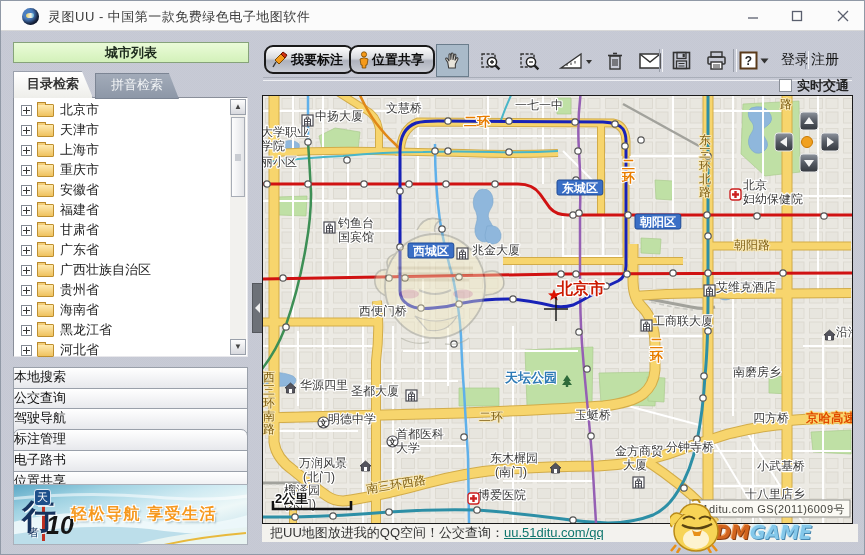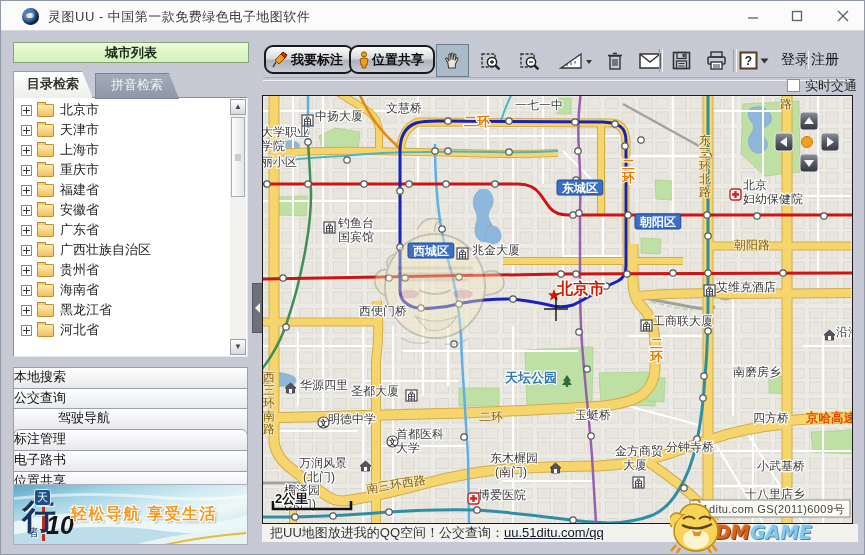--- a/index.html
+++ b/index.html
@@ -70,27 +70,27 @@
       border-right-color:#f0f0f0;border-left-width:0;}
   
   .toolbar{position:absolute;left:263px;top:44px;right:12px;height:33px;}
   .tool-big{position:absolute;top:1px;height:29px;border:2px solid #1a1a1a;border-radius:9px;
       background:linear-gradient(#fdfdfd 0%,#d8dade 45%,#aeb2bd 55%,#c9ccd4 100%);
       font-size:13px;font-weight:bold;color:#0c0c0c;display:flex;align-items:center;padding:0 9px 0 5px;box-sizing:border-box;}
   .tool-sq{position:absolute;top:0;width:33px;height:33px;display:flex;align-items:center;justify-content:center;}
   .tool-sq.pressed{background:#a9bac9;border:1px solid #6b7d8c;box-sizing:border-box;}
   .tsep{position:absolute;top:5px;width:2px;height:23px;border-left:1px solid #989da8;border-right:1px solid #f2f3f6;}
   .tool-link{position:absolute;top:7px;font-size:14px;color:#111;}
-  .traffic{position:absolute;right:8px;top:78px;height:15px;display:flex;align-items:center;font-size:13px;color:#222;}
+  .traffic{position:absolute;right:16px;top:78px;height:15px;display:flex;align-items:center;font-size:13px;color:#222;font-weight:bold;}
   .cbox{width:13px;height:13px;background:#fff;border:1px solid #8a8f98;box-sizing:border-box;margin-right:5px;}
   
   .mapwrap{position:absolute;left:262px;top:95px;width:591px;height:429px;border:1px solid #1a1a1a;box-sizing:border-box;background:#ecebe5;}
   .statusbar{position:absolute;left:262px;top:524px;width:596px;height:18px;background:#f3f2ee;
       font-size:13px;color:#333;line-height:18px;padding-left:8px;box-sizing:border-box;}
-  .statusbar a{color:#0f172a;}
+  .statusbar a{color:#0f766e;}
   
   .wm3dm{position:absolute;left:702px;top:521px;font-size:19px;font-weight:bold;font-style:italic;
        font-family:"DejaVu Sans","Liberation Sans",sans-serif;letter-spacing:0px;white-space:nowrap;z-index:30;}
   .wm3dm .p1{color:#d2641e;text-shadow:1px 1px 0 #8a3c10,-1px -1px 0 #f0a060;}
   .wm3dm .p2{color:#85c8ea;text-shadow:1px 1px 0 #4888b0,-1px -1px 0 #c8ecfa;}
   .chick{position:absolute;left:670px;top:499px;z-index:31;}
   
   text{font-family:"Liberation Sans","DejaVu Sans",sans-serif;}
   .lbl{font-size:12px;fill:#3b3b3b;paint-order:stroke;stroke:#ffffff;stroke-width:2.4px;stroke-linejoin:round;}
   .lbl-brown{font-size:12px;fill:#7d5d10;paint-order:stroke;stroke:#f9e9b8;stroke-width:2px;stroke-linejoin:round;}
@@ -148,26 +148,31 @@
         <span>上海市</span>
       </div>
       <div class="tree-item">
         <span class="expander"></span>
         <span class="folder"></span>
         <span>重庆市</span>
       </div>
       <div class="tree-item">
         <span class="expander"></span>
         <span class="folder"></span>
+        <span>安徽省</span>
+      </div>
+      <div class="tree-item">
+        <span class="expander"></span>
+        <span class="folder"></span>
         <span>福建省</span>
       </div>
       <div class="tree-item">
         <span class="expander"></span>
         <span class="folder"></span>
-        <span>安徽省</span>
+        <span>甘肃省</span>
       </div>
       <div class="tree-item">
         <span class="expander"></span>
         <span class="folder"></span>
         <span>广东省</span>
       </div>
       <div class="tree-item">
         <span class="expander"></span>
         <span class="folder"></span>
         <span>广西壮族自治区</span>
@@ -196,21 +201,21 @@
   <div class="vscroll">
     <div class="sbtn" style="top:0">▲</div>
     <div class="sthumb"></div>
     <div class="sbtn" style="bottom:0">▼</div>
   </div>
 </div>
 
 <div id="accButtons">
     <div class="acc-btn" style="top: 359px;">本地搜索</div>
     <div class="acc-btn" style="top: 379.7px;">公交查询</div>
-    <div class="acc-btn" style="top: 400.4px; padding-left: 44px;">驾驶导航</div>
+    <div class="acc-btn" style="top: 400.4px;">驾驶导航</div>
     <div class="acc-btn" style="top: 421.1px; border-radius: 7px;">标注管理</div>
     <div class="acc-btn" style="top: 441.8px;">电子路书</div>
     <div class="acc-btn" style="top: 462.5px;">位置共享</div>
   </div>
 
 <div class="ad">
   <svg width="233" height="59" style="position:absolute;left:0;top:0">
     <path d="M-5,38 Q60,20 120,34 Q180,48 240,28 L240,60 L-5,60 Z" fill="#eef8fb" opacity=".9"></path>
     <path d="M-5,50 Q80,36 150,46 Q200,52 240,44 L240,60 L-5,60 Z" fill="#bcdeea"></path>
     <path d="M120,60 Q160,48 235,42 L235,60 Z" fill="#e8f4f2"></path>

